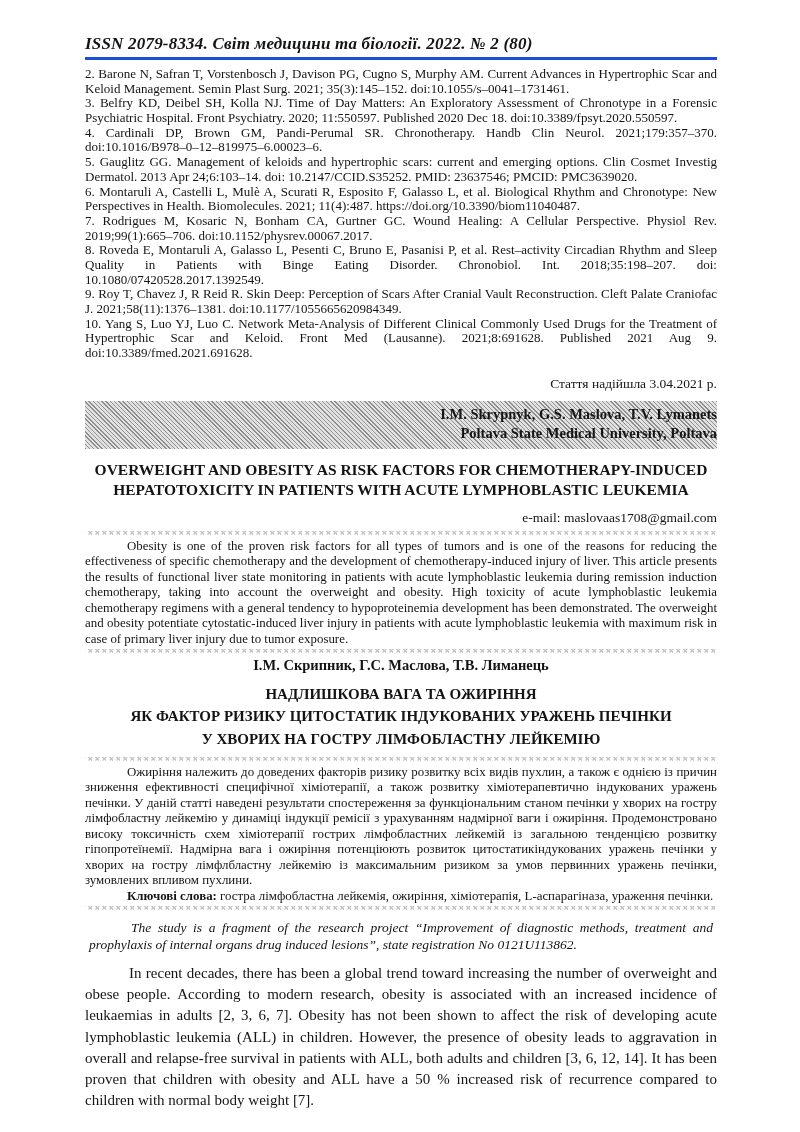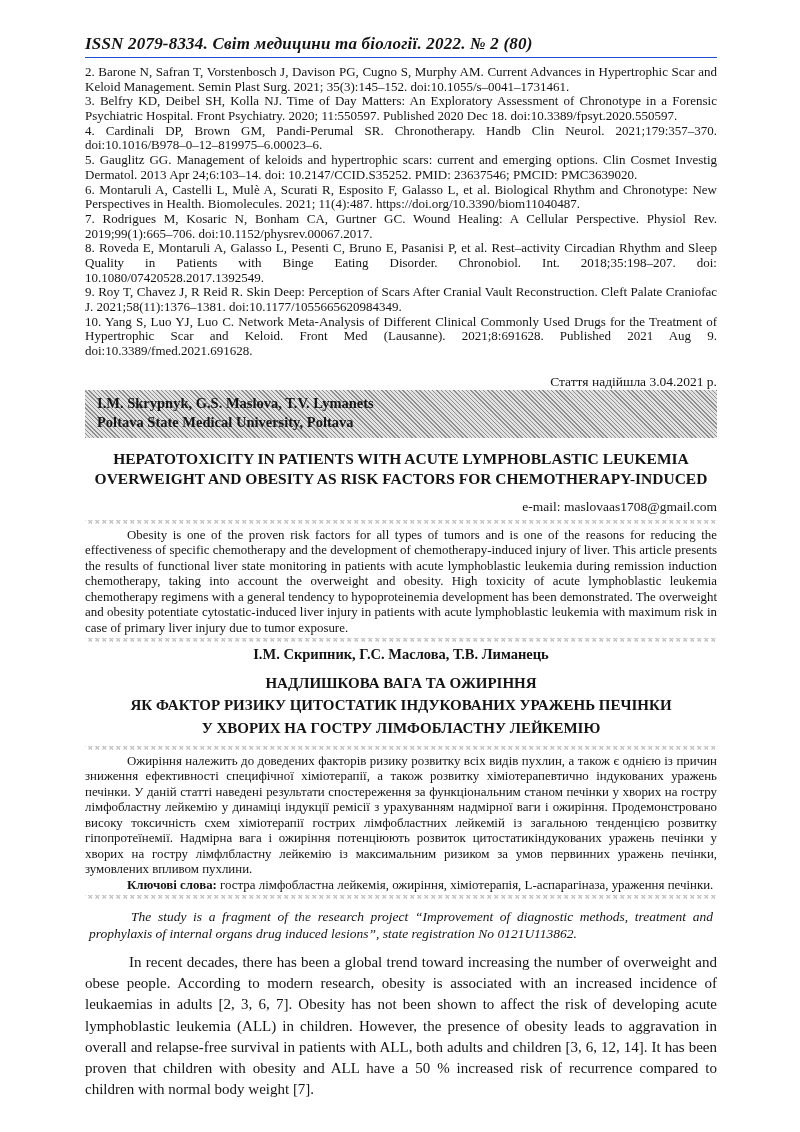--- a/index.html
+++ b/index.html
@@ -5,36 +5,36 @@
   html, body { margin:0; padding:0; background:#ffffff; }
   body {
     width:800px; height:1132px; overflow:hidden;
     color:#141414;
     font-family:"Liberation Serif", serif;
   }
   .page { padding:34px 83px 0 85px; box-sizing:border-box; }
 
   .issn {
     font-size:17px; font-weight:bold; font-style:italic;
-    padding-bottom:3px; border-bottom:1px solid #1d4ed8;
+    padding-bottom:3px; border-bottom:3px solid #1d4ed8;
     letter-spacing:.2px;
   }
 
   .refs { margin-top:7px; }
   .refs p {
     margin:0; font-size:13px; line-height:1.13; text-align:justify;
   }
 
   .received { text-align:right; font-size:13.5px; margin:15px 0 0; }
 
   .doi-block { margin-top:22px; font-weight:bold; font-size:14.5px; line-height:1.25; }
 
   .banner {
-    padding:4px 12px 5px;
-    text-align:left; font-weight:bold; font-size:14.5px; line-height:1.35;
+    margin-top:9px; padding:4px 0 5px;
+    text-align:right; font-weight:bold; font-size:14.5px; line-height:1.35;
     background: repeating-linear-gradient(45deg, #8f8f8f 0 1px, #e2e2e2 1px 3px);
   }
 
   .title-en {
     margin:11px 0 0; text-align:center;
     font-size:15.5px; font-weight:bold; line-height:1.32;
   }
 
   .email { text-align:right; font-size:13.5px; margin:9px 0 5px; }
 
@@ -88,22 +88,22 @@
 
   <p class="received">Стаття надійшла 3.04.2021 р.</p>
 
 
   <div class="banner">
     <div>I.M. Skrypnyk, G.S. Maslova, T.V. Lymanets</div>
     <div>Poltava State Medical University, Poltava</div>
   </div>
 
   <h1 class="title-en">
+    <div>OVERWEIGHT AND OBESITY AS RISK FACTORS FOR CHEMOTHERAPY-INDUCED</div>
     <div>HEPATOTOXICITY IN PATIENTS WITH ACUTE LYMPHOBLASTIC LEUKEMIA</div>
-    <div>OVERWEIGHT AND OBESITY AS RISK FACTORS FOR CHEMOTHERAPY-INDUCED</div>
   </h1>
 
   <p class="email">e-mail: maslovaas1708@gmail.com</p>
 
   <div class="zigzag"></div>
 
   <section>
     <p class="abs">Obesity is one of the proven risk factors for all types of tumors and is one of the reasons for reducing the effectiveness of specific chemotherapy and the development of chemotherapy-induced injury of liver. This article presents the results of functional liver state monitoring in patients with acute lymphoblastic leukemia during remission induction chemotherapy, taking into account the overweight and obesity. High toxicity of acute lymphoblastic leukemia chemotherapy regimens with a general tendency to hypoproteinemia development has been demonstrated. The overweight and obesity potentiate cytostatic-induced liver injury in patients with acute lymphoblastic leukemia with maximum risk in case of primary liver injury due to tumor exposure.</p>
   </section>
 

